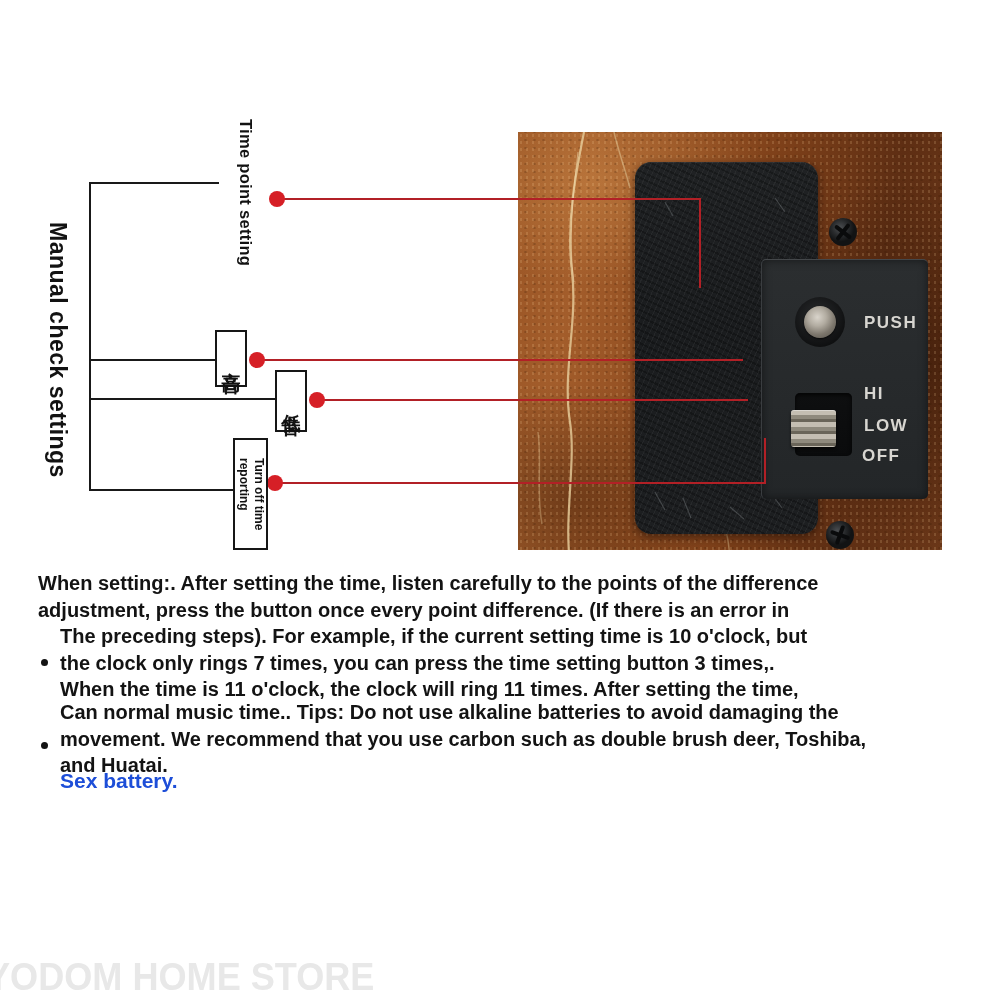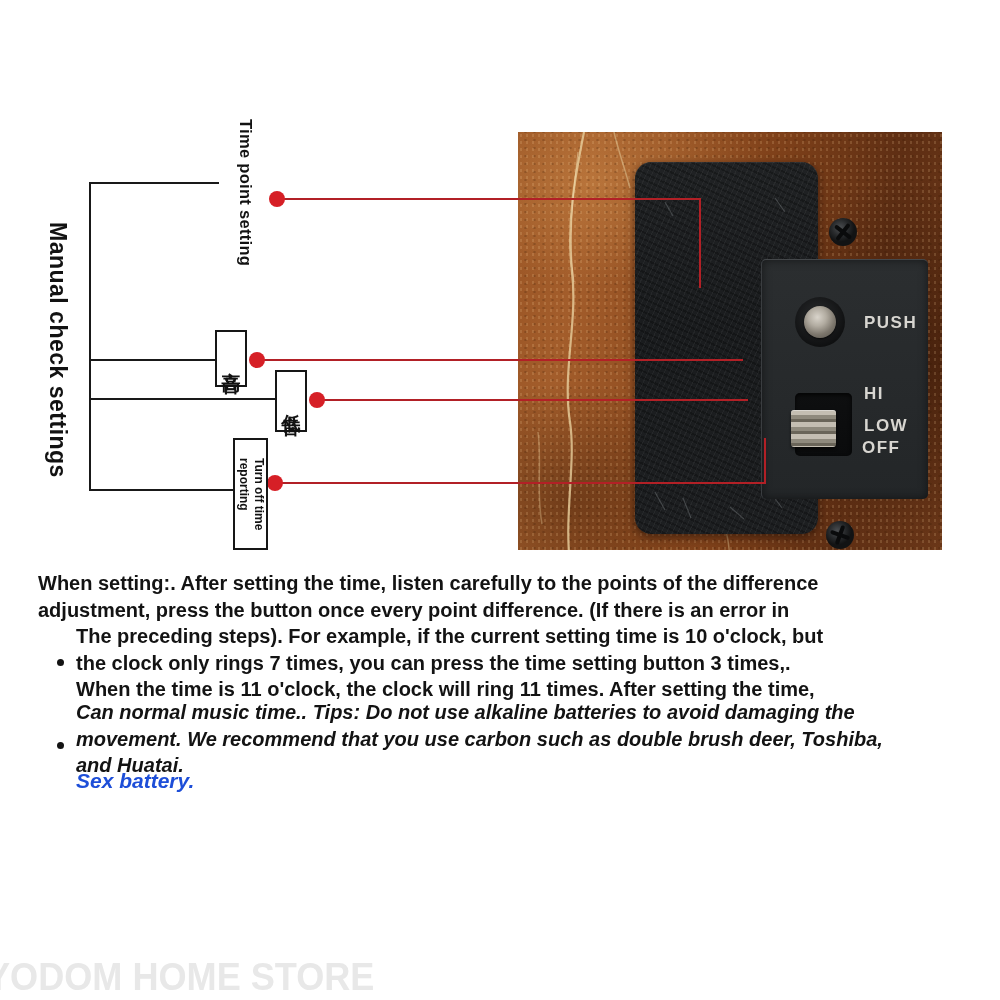--- a/index.html
+++ b/index.html
@@ -66,30 +66,30 @@
   .slot{position:absolute;left:160px;top:231px;width:57px;height:63px;border-radius:5px;
          background:linear-gradient(180deg,#0e0f10,#0a0b0c);box-shadow:inset 0 2px 4px rgba(0,0,0,.8);}
   .knob{position:absolute;left:156px;top:248px;width:45px;height:37px;border-radius:3px;
          background:repeating-linear-gradient(180deg,#c4beb2 0 5px,#8f8a7d 5px 9px,#6a6559 9px 12px);
          box-shadow:0 2px 3px rgba(0,0,0,.65), inset 0 1px 0 rgba(255,255,255,.4);}
 
   .plabel{position:absolute;font-size:17px;font-weight:600;color:#d8d6d1;letter-spacing:1.5px;line-height:1;}
   .lbl-push{left:229px;top:152px;}
   .lbl-hi{left:229px;top:223px;}
   .lbl-low{left:229px;top:255px;}
-  .lbl-off{left:227px;top:277px;}
+  .lbl-off{left:227px;top:285px;}
 
   
   .bodytext{position:absolute;left:38px;top:570px;width:912px;color:#131313;
             font-size:20px;font-weight:700;line-height:26.6px;}
   .para{position:relative;}
-  .para.indent{margin-left:38px;}
+  .para.indent{margin-left:22px;}
   .bullet{position:absolute;left:-19px;top:45%;width:7px;height:7px;border-radius:50%;background:#131313;}
   .line-grey{color:#1d4ed8;font-size:21px;margin-top:-11px;}
-  .p3{margin-top:-4px;font-style:italic;}
+  .p3{margin-top:-4px;}
 
   
   .watermark{position:absolute;left:-14px;top:956px;font-size:38px;font-weight:800;color:#e8e8e8;
              letter-spacing:0;transform:scaleX(.95);transform-origin:left;white-space:nowrap;}
 </style>
 </head>
 <body>
 
 <div class="page">
 

